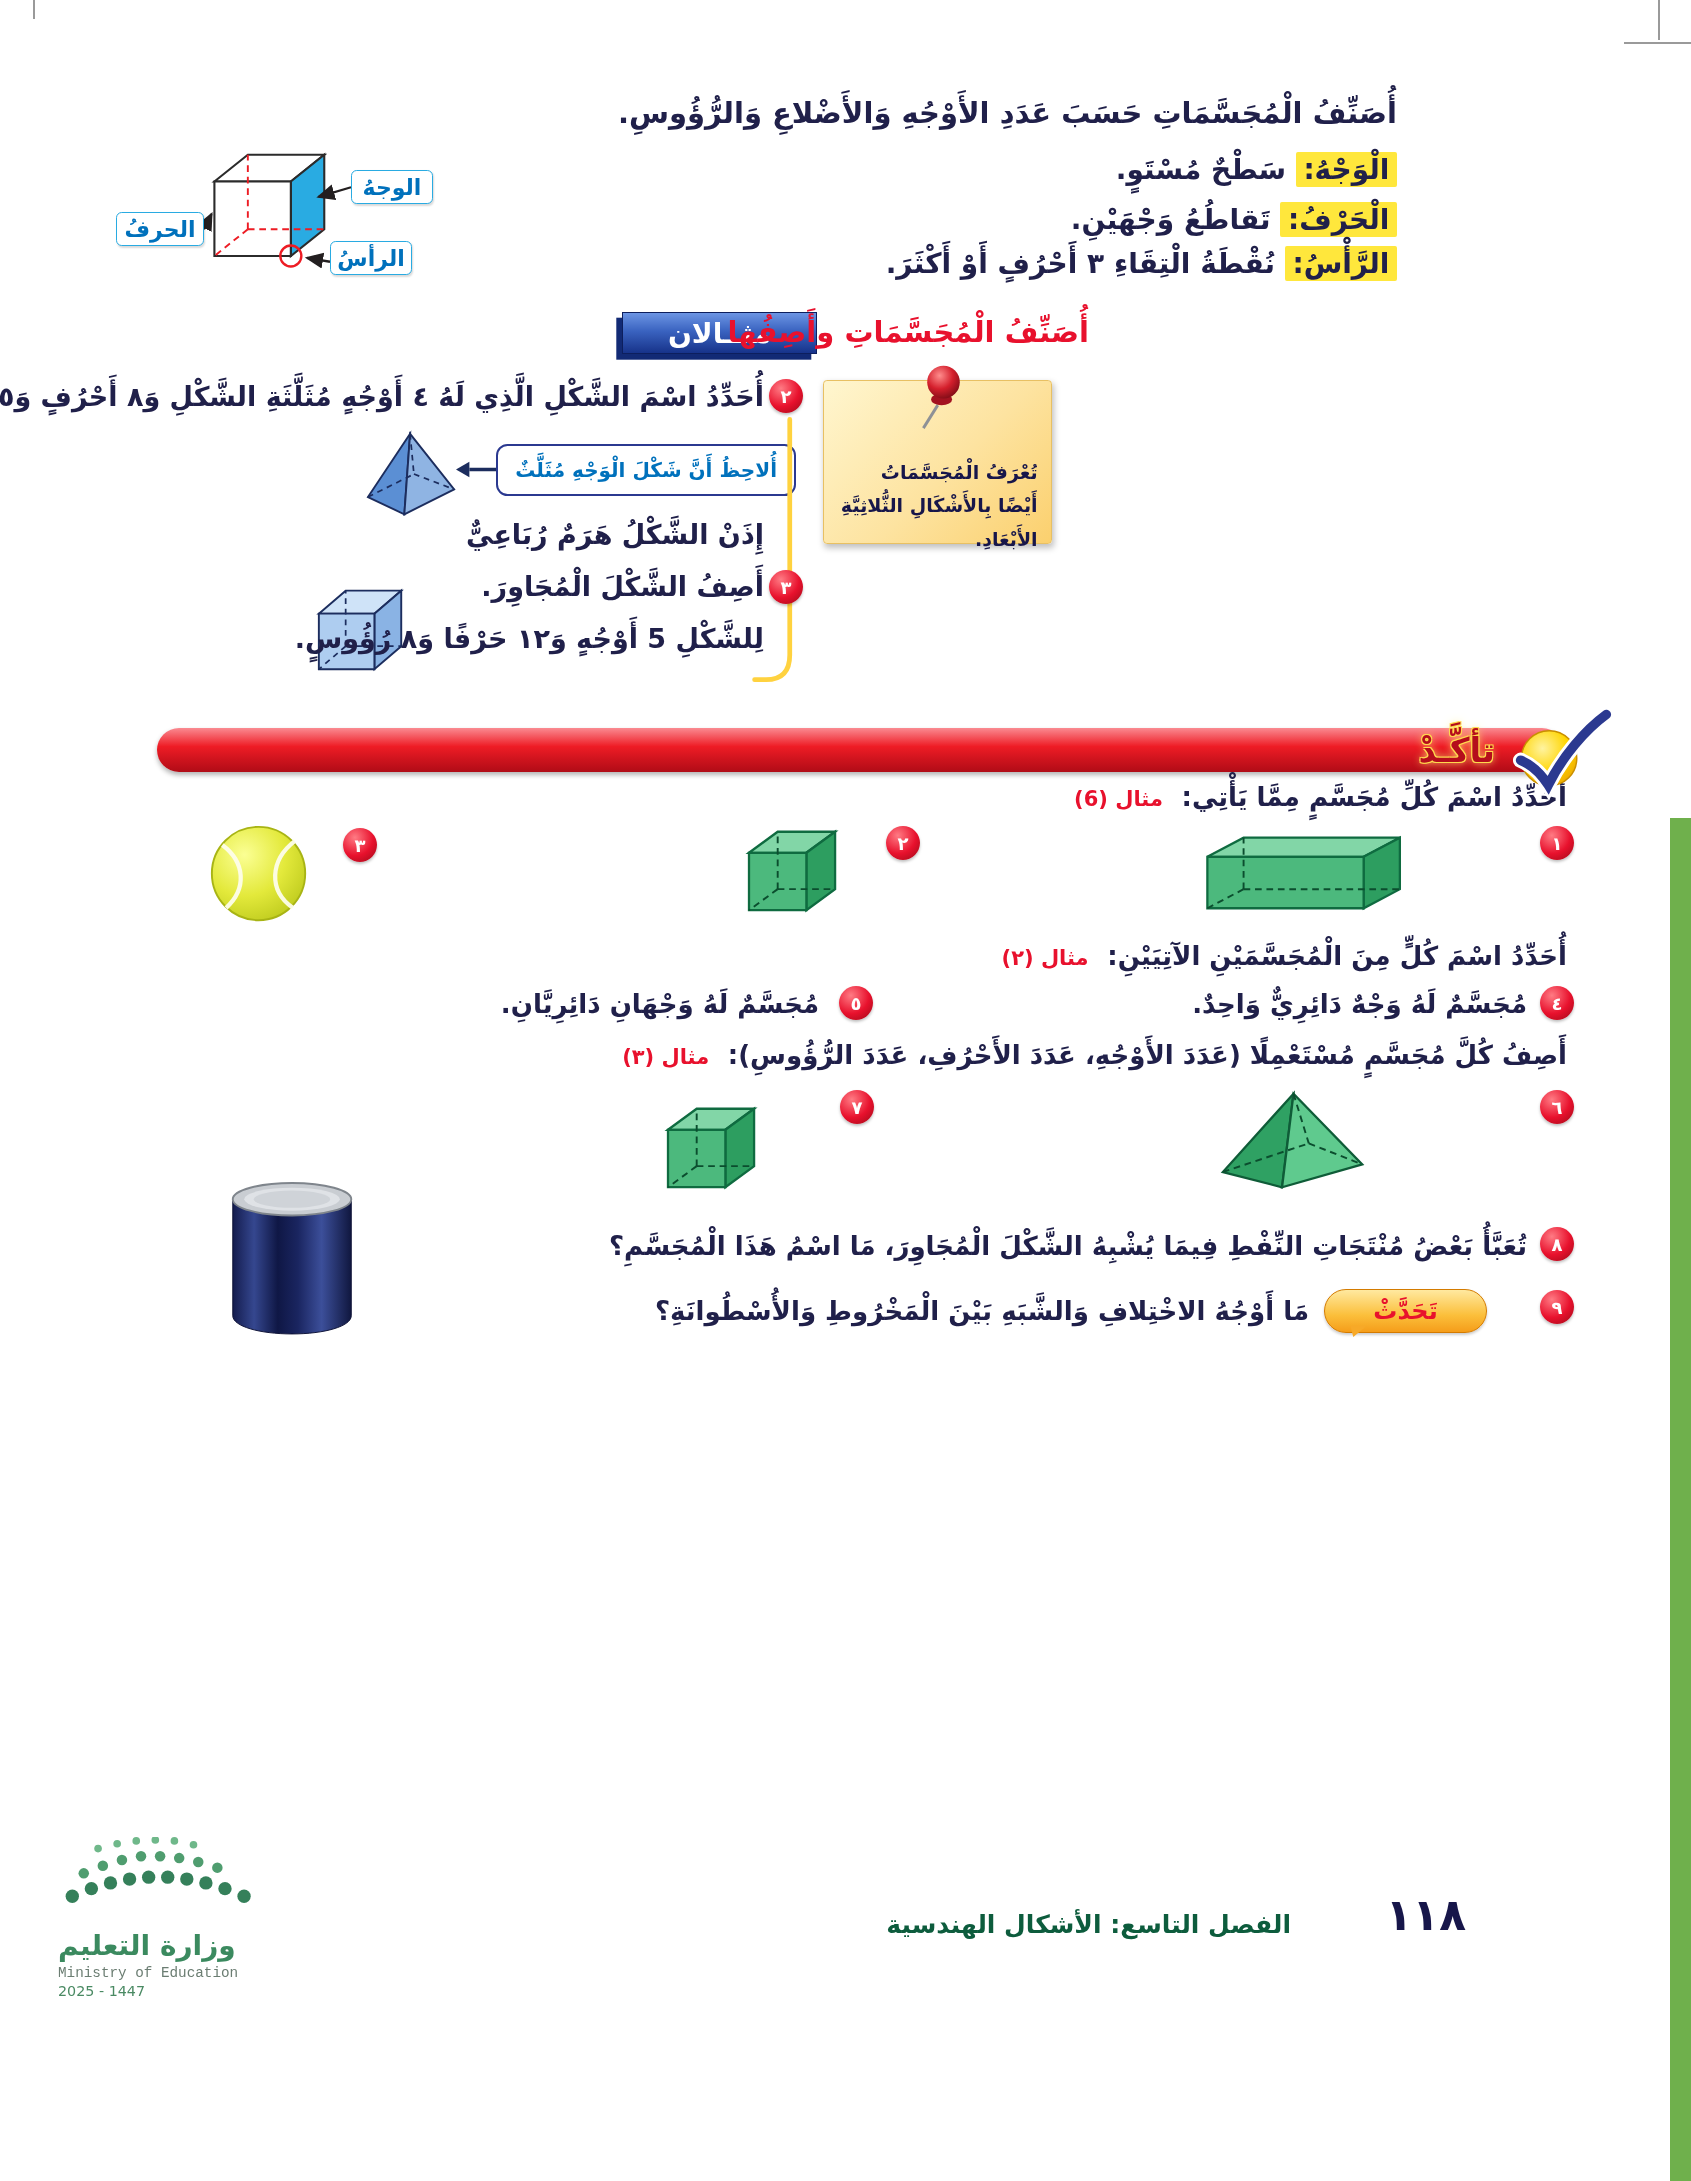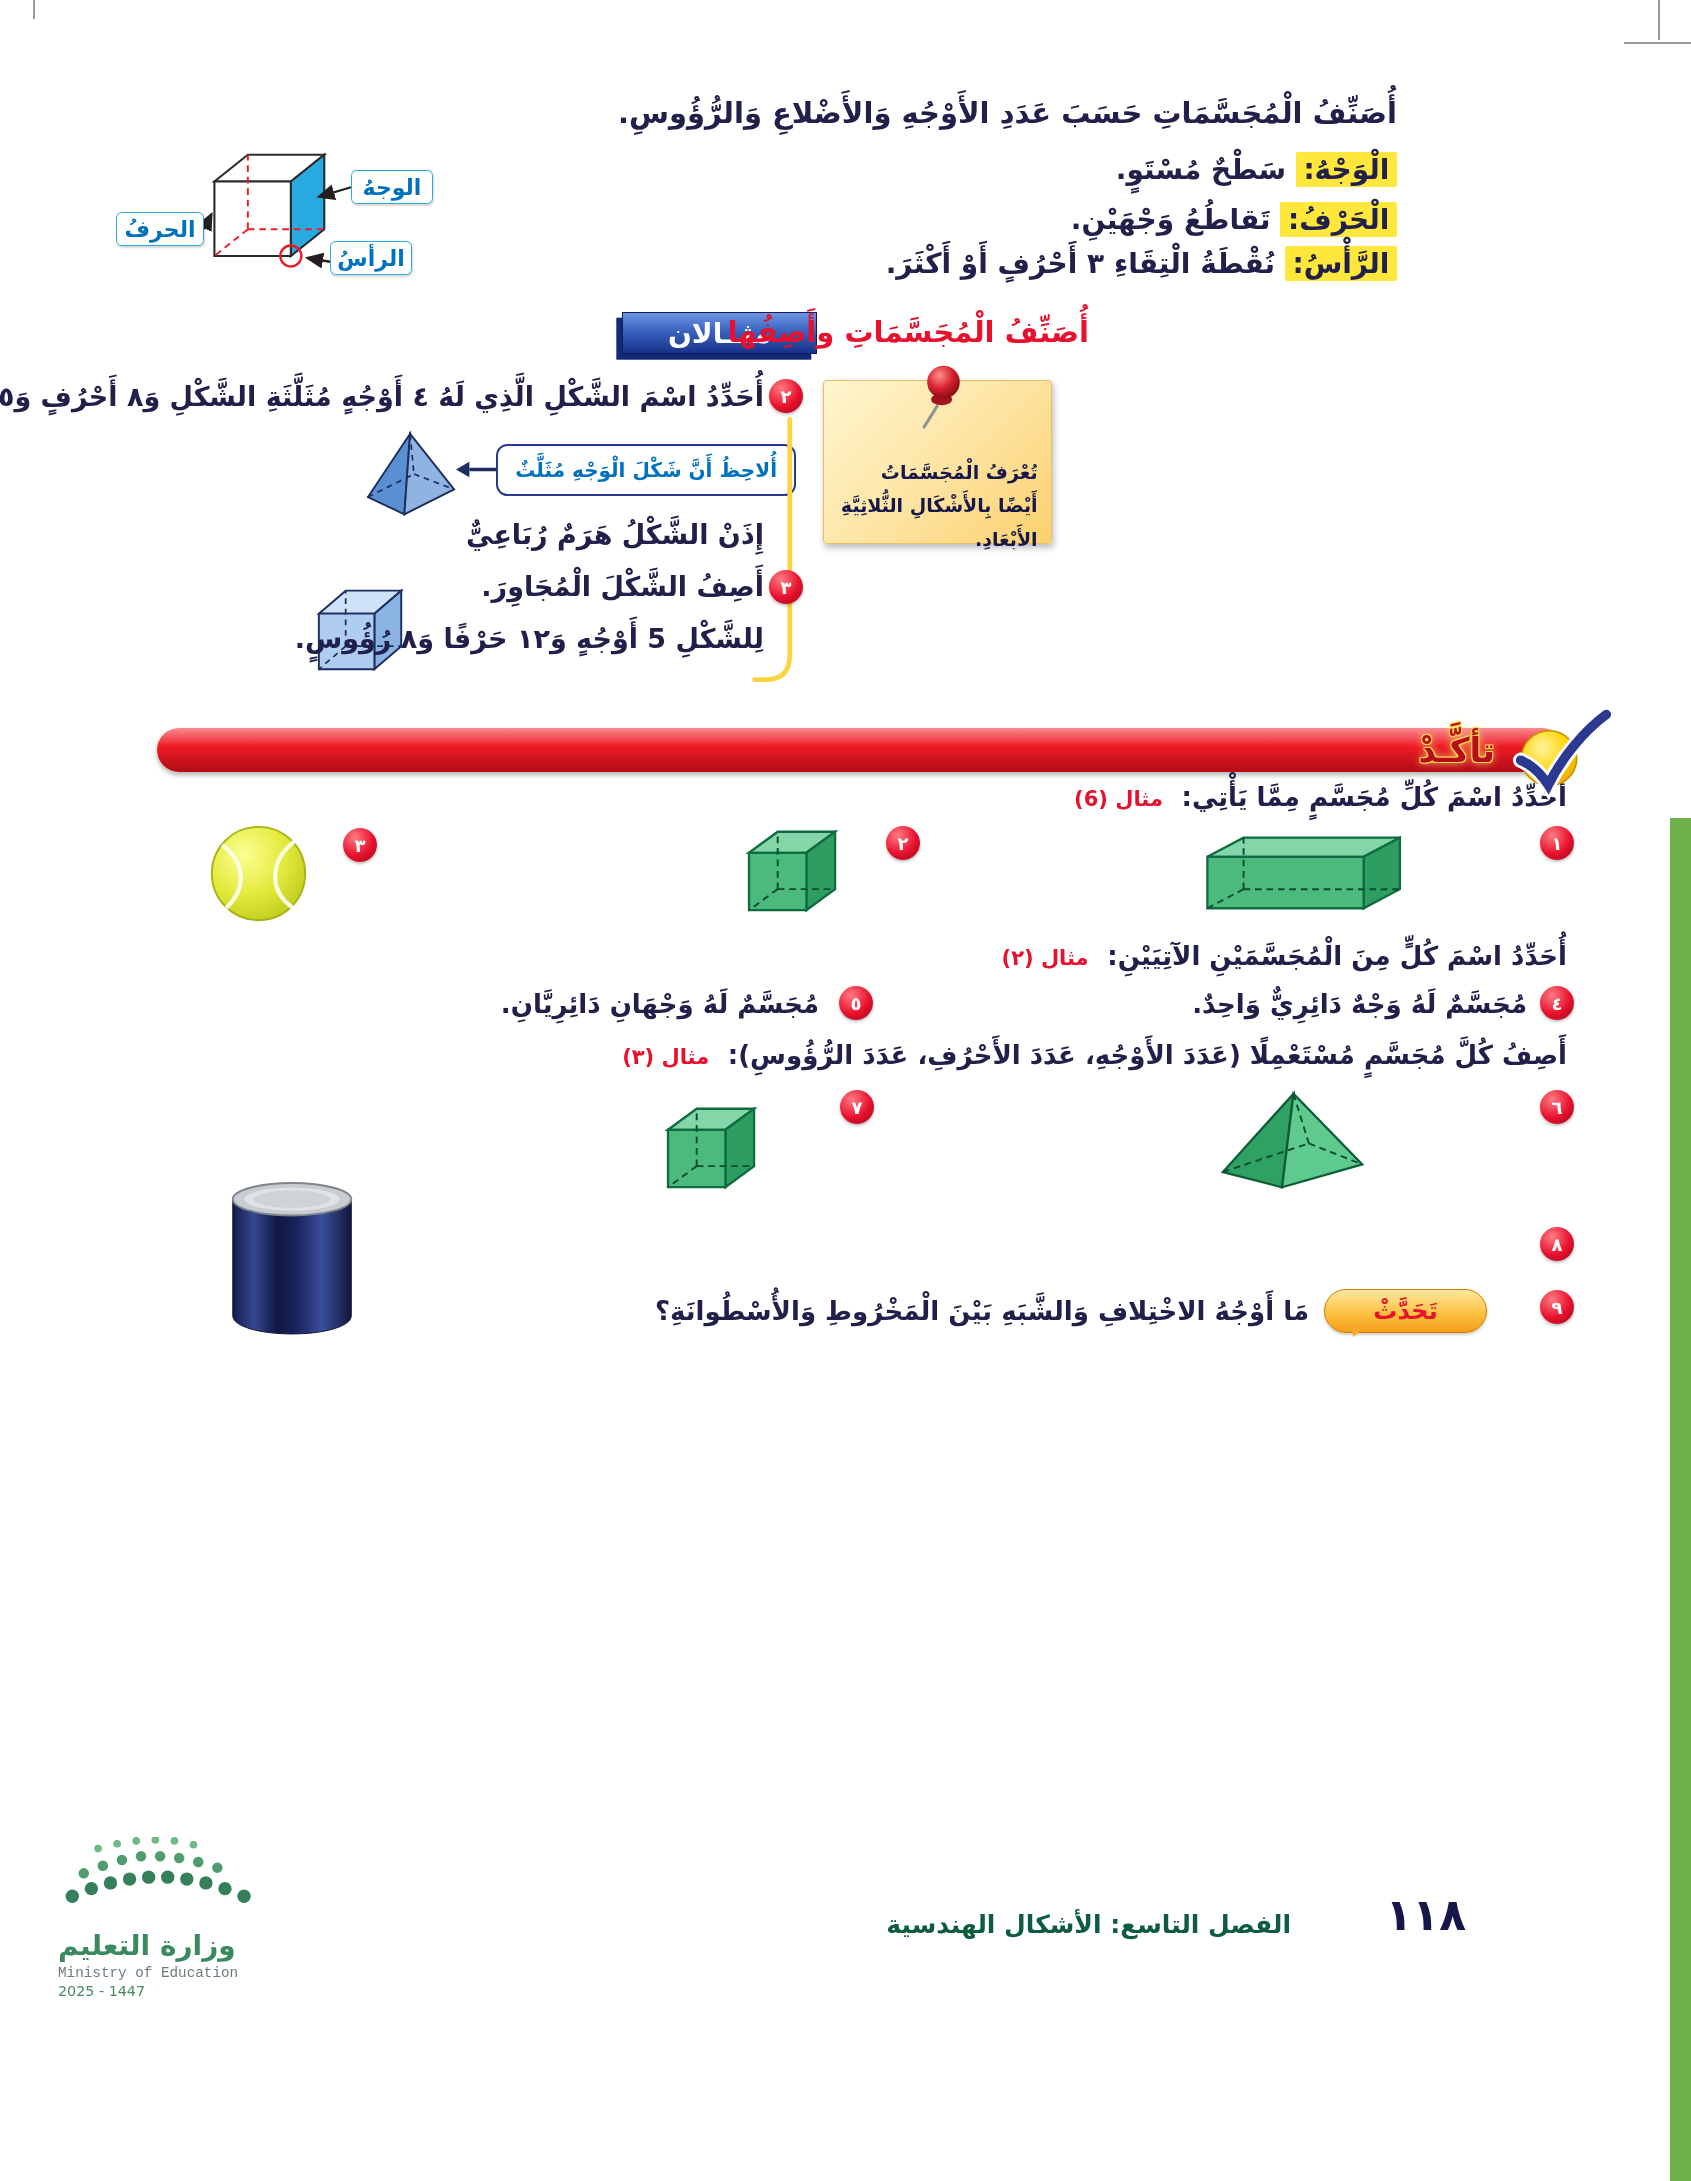--- a/index.html
+++ b/index.html
@@ -323,20 +323,21 @@
         <stop offset="1" stop-color="#10173f"></stop>
       </linearGradient>
     </defs>
     <path d="M5,24 L5,146 C5,157 33,165 67,165 C101,165 129,157 129,146 L129,24 Z" fill="url(#cang)" stroke="#0a0f33" stroke-width="1"></path>
     <ellipse cx="67" cy="24" rx="62" ry="17" fill="#c9cdd2" stroke="#7f858c" stroke-width="2"></ellipse>
     <ellipse cx="67" cy="24" rx="50" ry="12" fill="#dfe2e6"></ellipse>
     <ellipse cx="67" cy="24" rx="40" ry="9" fill="#cfd3d8"></ellipse>
   </svg>
 
   <div class="num" style="left:1541px; top:1227px;">٨</div>
+  <div class="t fs27" style="right:164px; top:1231px;">تُعَبَّأُ بَعْضُ مُنْتَجَاتِ النِّفْطِ فِيمَا يُشْبِهُ الشَّكْلَ الْمُجَاوِرَ، مَا اسْمُ هَذَا الْمُجَسَّمِ؟</div>
 
   <div class="num" style="left:1541px; top:1290px;">٩</div>
   <div class="bubble">تَحَدَّثْ</div>
   <div class="t fs27" style="right:382px; top:1296px;">مَا أَوْجُهُ الاخْتِلافِ وَالشَّبَهِ بَيْنَ الْمَخْرُوطِ وَالأُسْطُوانَةِ؟</div>
 
   <div class="footer-chapter">الفصل التاسع: الأشكال الهندسية</div>
   <div class="footer-page">١١٨</div>
 
   <div class="ministry">
     <svg width="229" height="88" viewBox="0 0 240 92">

